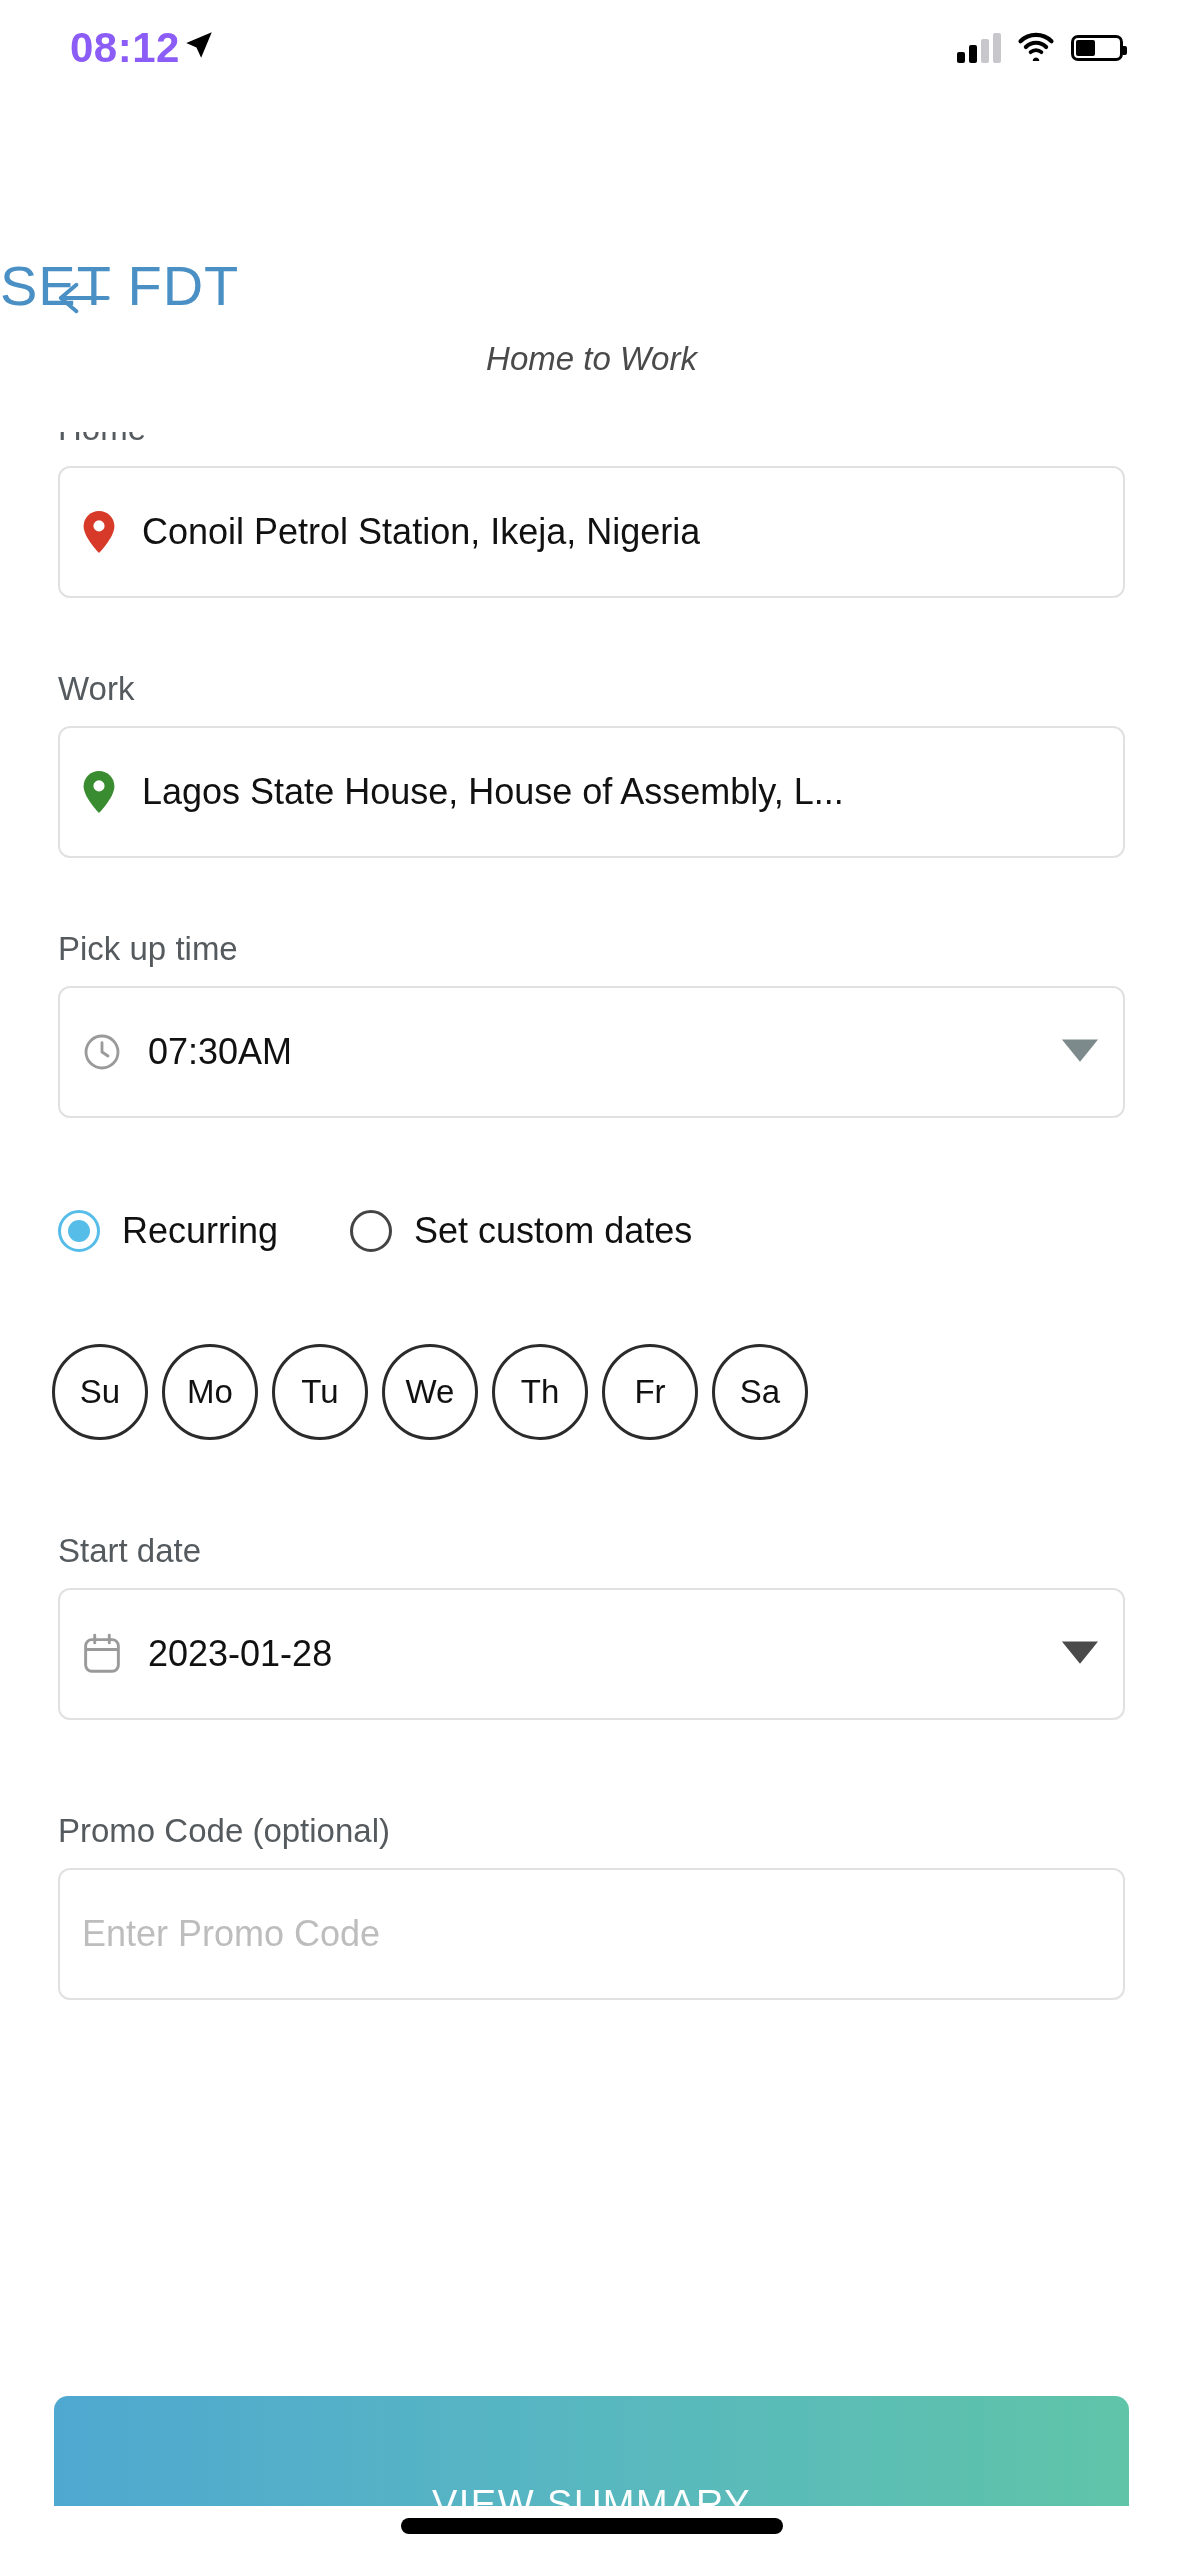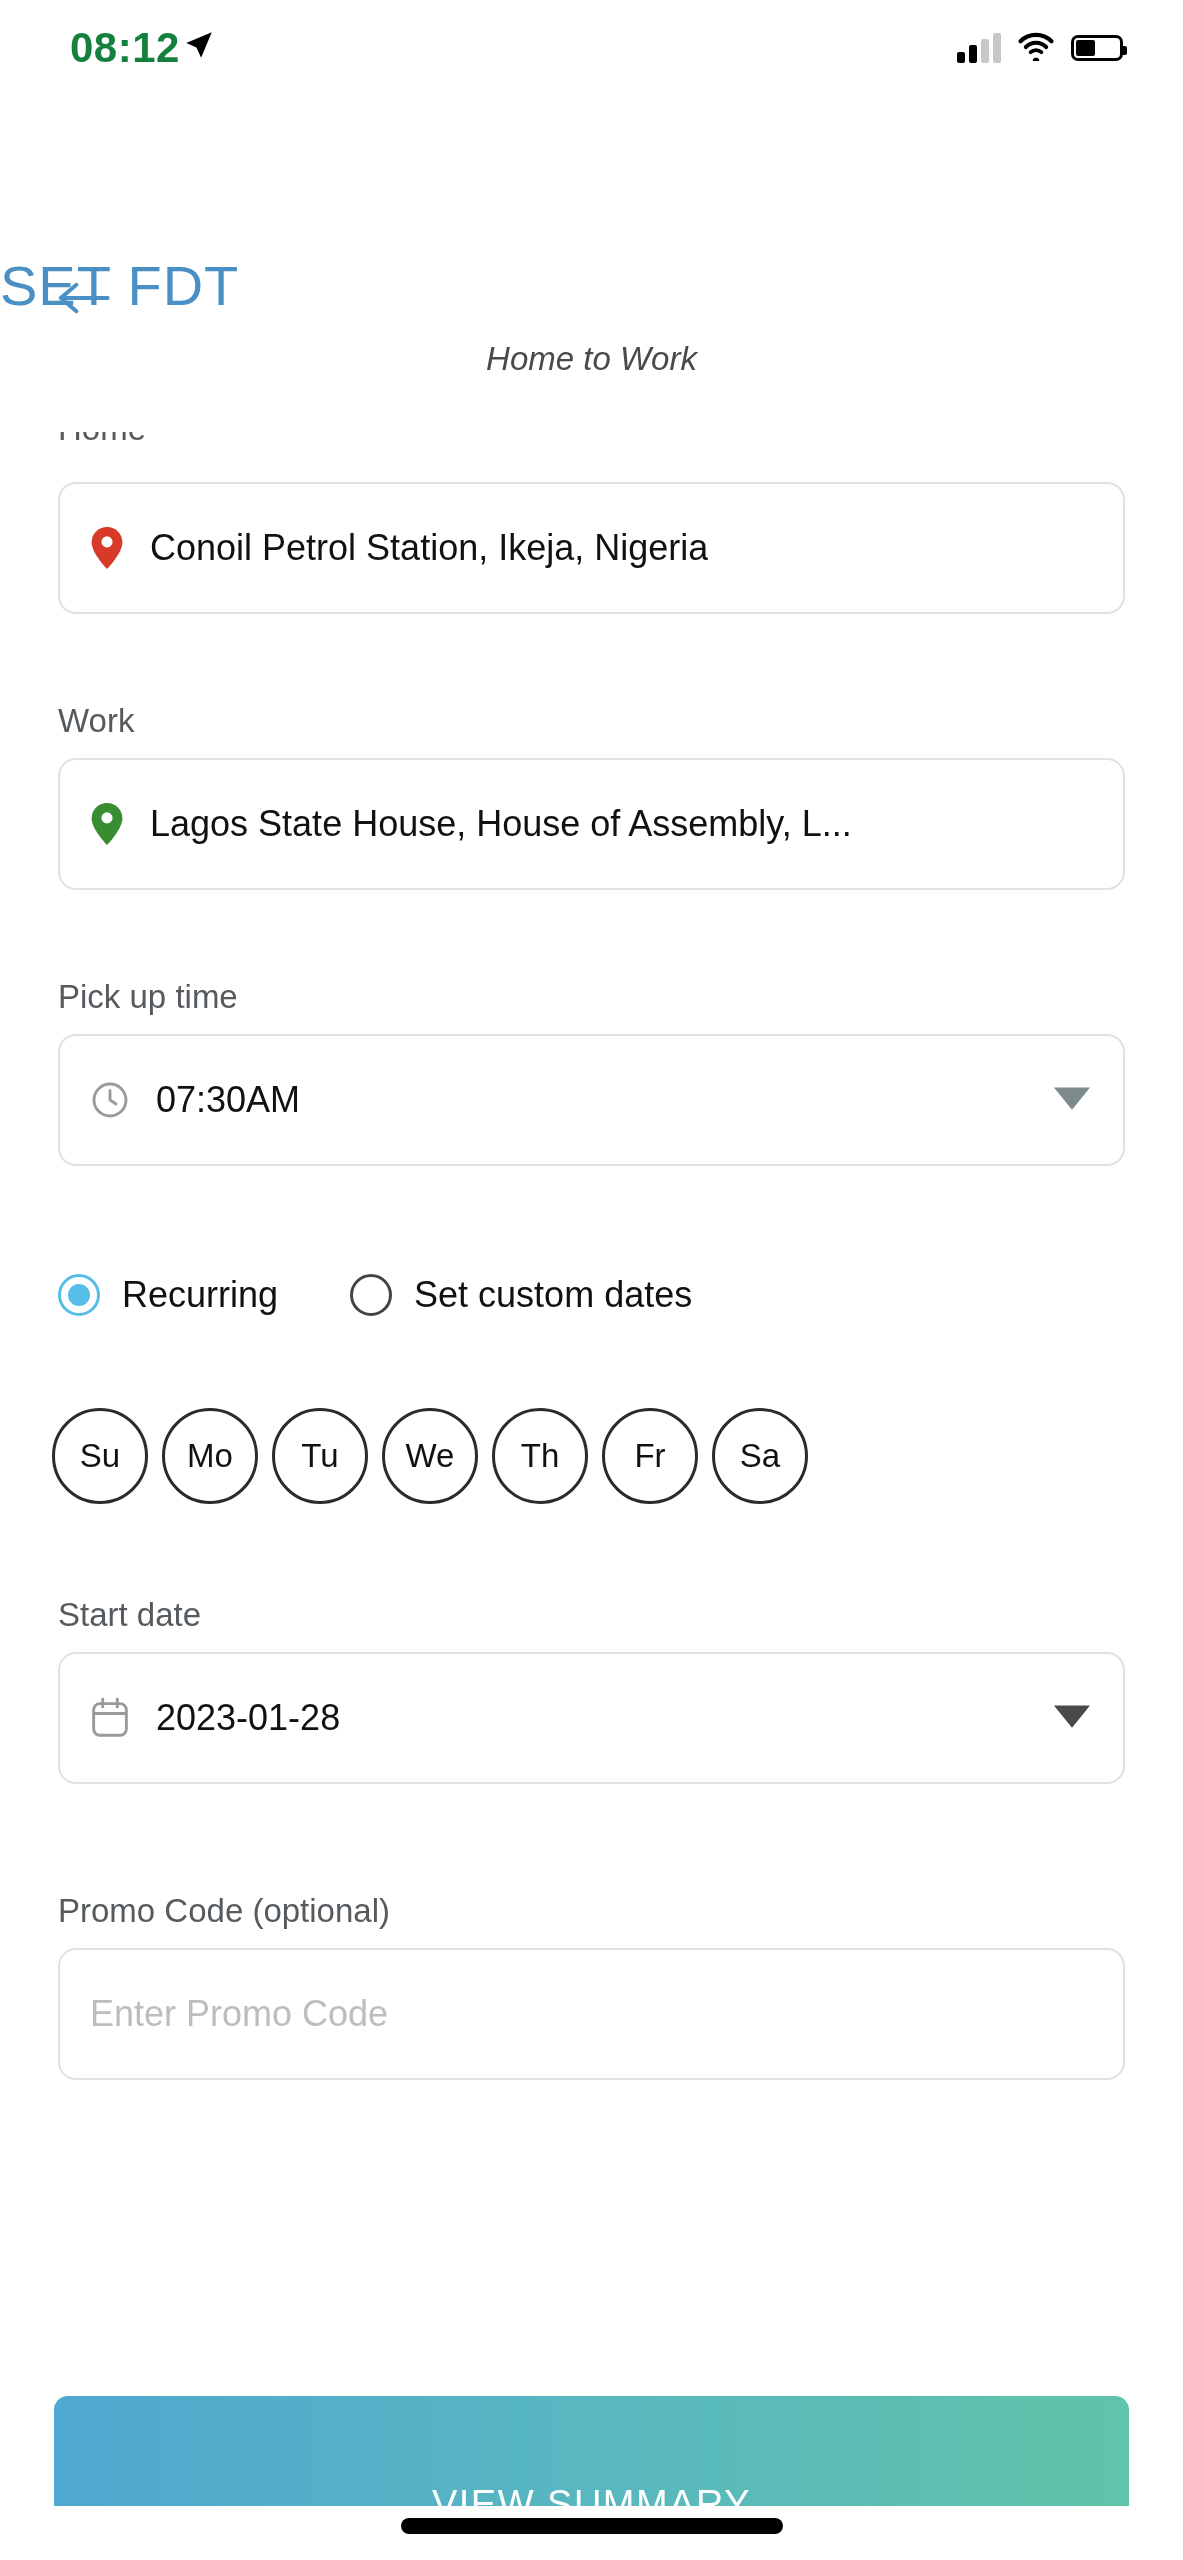--- a/index.html
+++ b/index.html
@@ -24,21 +24,21 @@
     height: 96px;
     display: flex;
     align-items: center;
     justify-content: space-between;
     padding: 0 60px 0 70px;
     box-sizing: border-box;
   }
   .status-time {
     font-size: 42px;
     font-weight: 600;
-    color: #15803d;
+    color: #8b5cf6;
     letter-spacing: 0.5px;
     display: flex;
     align-items: center;
     gap: 2px;
   }
   .status-right {
     display: flex;
     align-items: center;
     gap: 16px;
   }
@@ -138,28 +138,28 @@
     margin: 0 0 18px 58px;
     font-weight: 400;
   }
   .field-label.clipped {
     position: relative;
     top: -22px;
     margin-bottom: -4px;
   }
 
   .input-box {
-    margin: 16px 58px;
+    margin: 0 58px;
     height: 132px;
     border: 2px solid #dfe1e3;
-    border-radius: 18px;
+    border-radius: 12px;
     background: #fff;
     display: flex;
     align-items: center;
-    padding: 0 30px;
+    padding: 0 22px;
     box-sizing: border-box;
     cursor: pointer;
   }
   .input-box .value {
     font-size: 36px;
     color: #111;
     white-space: nowrap;
     overflow: hidden;
     font-weight: 400;
   }

